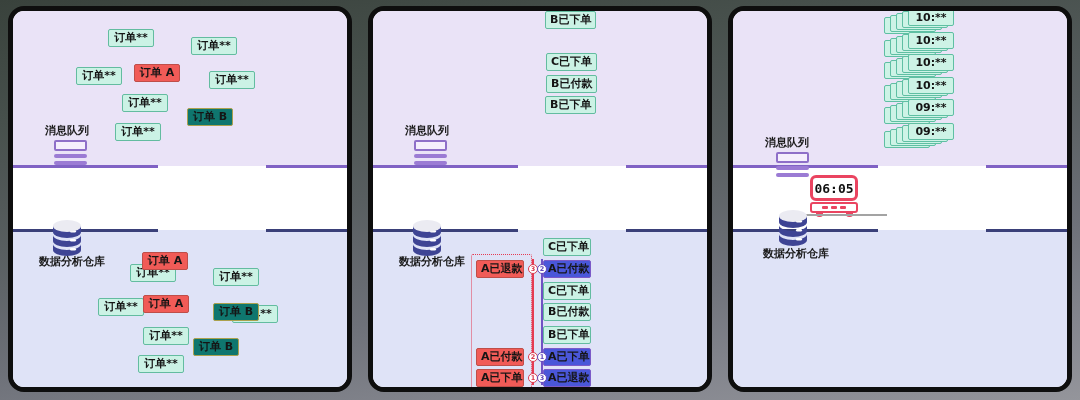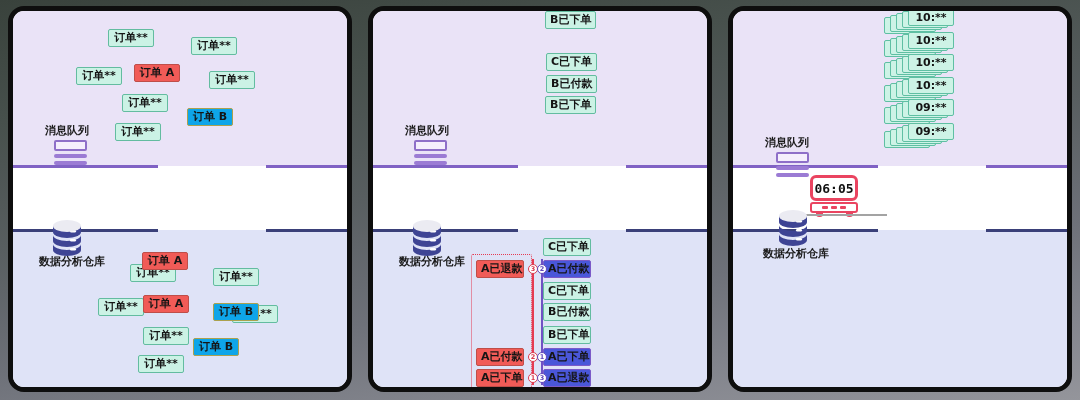--- a/index.html
+++ b/index.html
@@ -38,21 +38,21 @@
   .p3 .db-icon{left:45px;top:198px;}
   
   .tag{
     position:absolute;box-sizing:border-box;min-width:46px;height:18px;
     line-height:15px;padding:0 4px;text-align:center;
     font-size:11px;font-weight:bold;color:#151515;white-space:nowrap;
     border:1px solid;border-radius:2px;
   }
   .tag.mint{background:#cbf2e5;border-color:#63bca0;}
   .tag.red{background:#f15b57;border-color:#be4e49;}
-  .tag.yellow{background:#0ea5e9;border-color:#aca14d;text-align:center;}
+  .tag.yellow{background:#0f766e;border-color:#aca14d;text-align:center;}
   .tag.blue{background:#4a57d9;border-color:#7b5ac8;}
   .tag.col{width:48px;}
   
   .dotted-box{position:absolute;left:98px;top:243px;width:59px;height:136px;border:1.6px dotted #e53b52;border-radius:2px;}
   .vline{position:absolute;top:248px;height:126px;width:1.6px;}
   .vline.redline{left:159px;background:#e53b52;}
   .vline.purpleline{left:168px;background:#7052c4;}
   .seq-circle{
     position:absolute;box-sizing:border-box;width:10px;height:10px;border-radius:50%;
     background:#fff;font-size:6.5px;font-weight:bold;line-height:8px;text-align:center;

